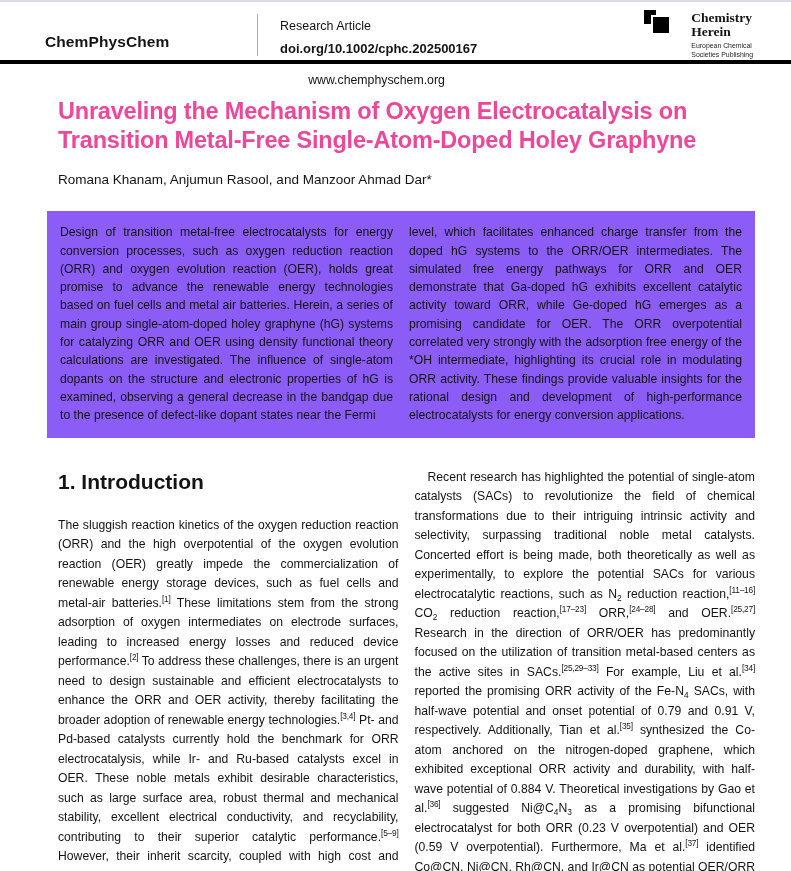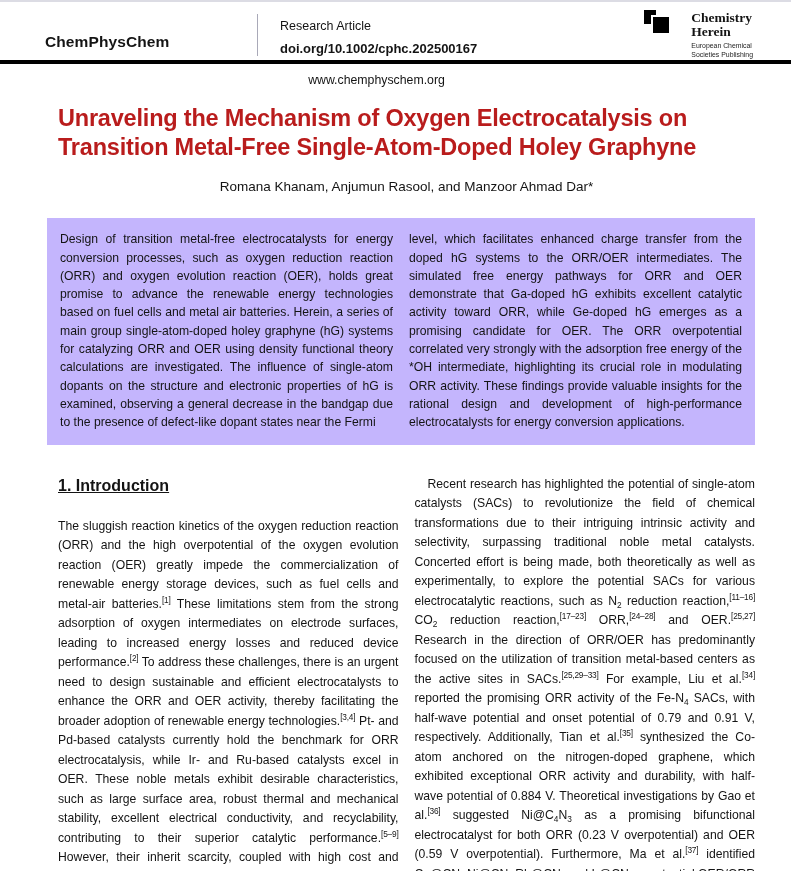--- a/index.html
+++ b/index.html
@@ -27,40 +27,40 @@
   .logo-text { padding-top: 1px; margin-left: 12px; }
   .logo-name { font-family: "Liberation Serif", "DejaVu Serif", serif; font-weight: bold; font-size: 13.5px; line-height: 1.02; }
   .logo-tagline { font-size: 6.9px; line-height: 1.3; margin-top: 3px; color: #222; }
 
   
   .site-row { text-align: center; padding: 9px 38px 0 0; font-size: 12.3px; }
 
   
   main { padding: 0 36px 0 45px; }
   h1 {
-    margin: 17px 0 0; padding-left: 13px;
+    margin: 10px 0 0; padding-left: 13px;
     font-size: 23.5px; font-weight: bold; line-height: 1.24;
-    letter-spacing: -0.2px; color: #b91c1c;
+    letter-spacing: -0.2px; color: #ec4899;
   }
-  .authors { margin-top: 17px; padding-left: 13px; font-size: 13.5px; text-align: center; }
+  .authors { margin-top: 17px; padding-left: 13px; font-size: 13.5px; }
 
   
   .abstract {
-    margin: 24px 0 0 2px; background: #c4b5fd;
+    margin: 24px 0 0 2px; background: #8b5cf6;
     padding: 12px 13px 13px; display: flex; gap: 16px;
   }
   .abs-col {
     flex: 1; font-size: 12.2px; line-height: 1.5;
     text-align: justify; hyphens: auto; -webkit-hyphens: auto;
   }
 
   
   .columns { display: flex; gap: 16px; margin-top: 30px; padding-left: 13px; }
   .col { flex: 1; min-width: 0; }
-  h2 { font-size: 16px; font-weight: bold; margin: 2px 0 22px; text-decoration: underline; }
+  h2 { font-size: 21px; font-weight: bold; margin: 2px 0 22px; }
   .para {
     margin: 0; font-size: 12.2px; line-height: 1.6;
     text-align: justify; hyphens: auto; -webkit-hyphens: auto;
   }
   .para.indent { text-indent: 13px; }
   sup { font-size: 8.3px; line-height: 0; vertical-align: super; letter-spacing: -0.2px; }
   sub { font-size: 8.3px; line-height: 0; vertical-align: sub; }
 </style>
 </head>
 <body>

